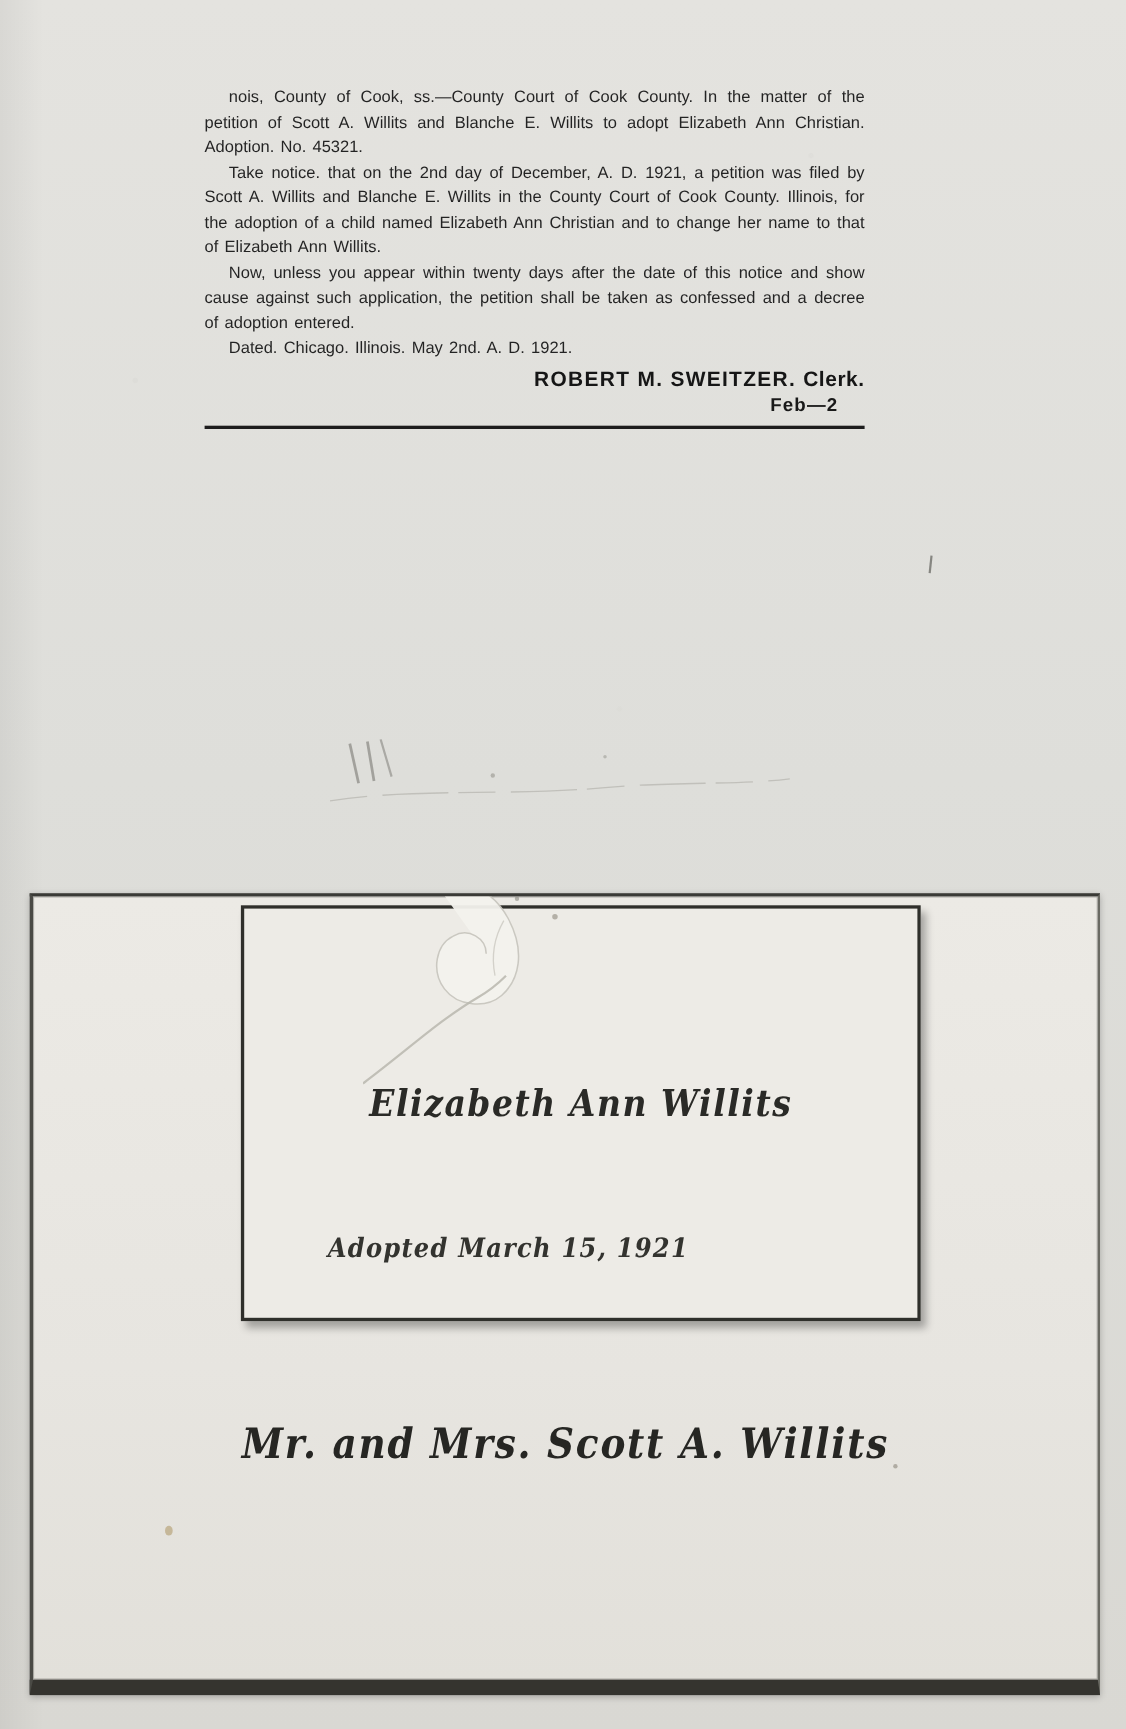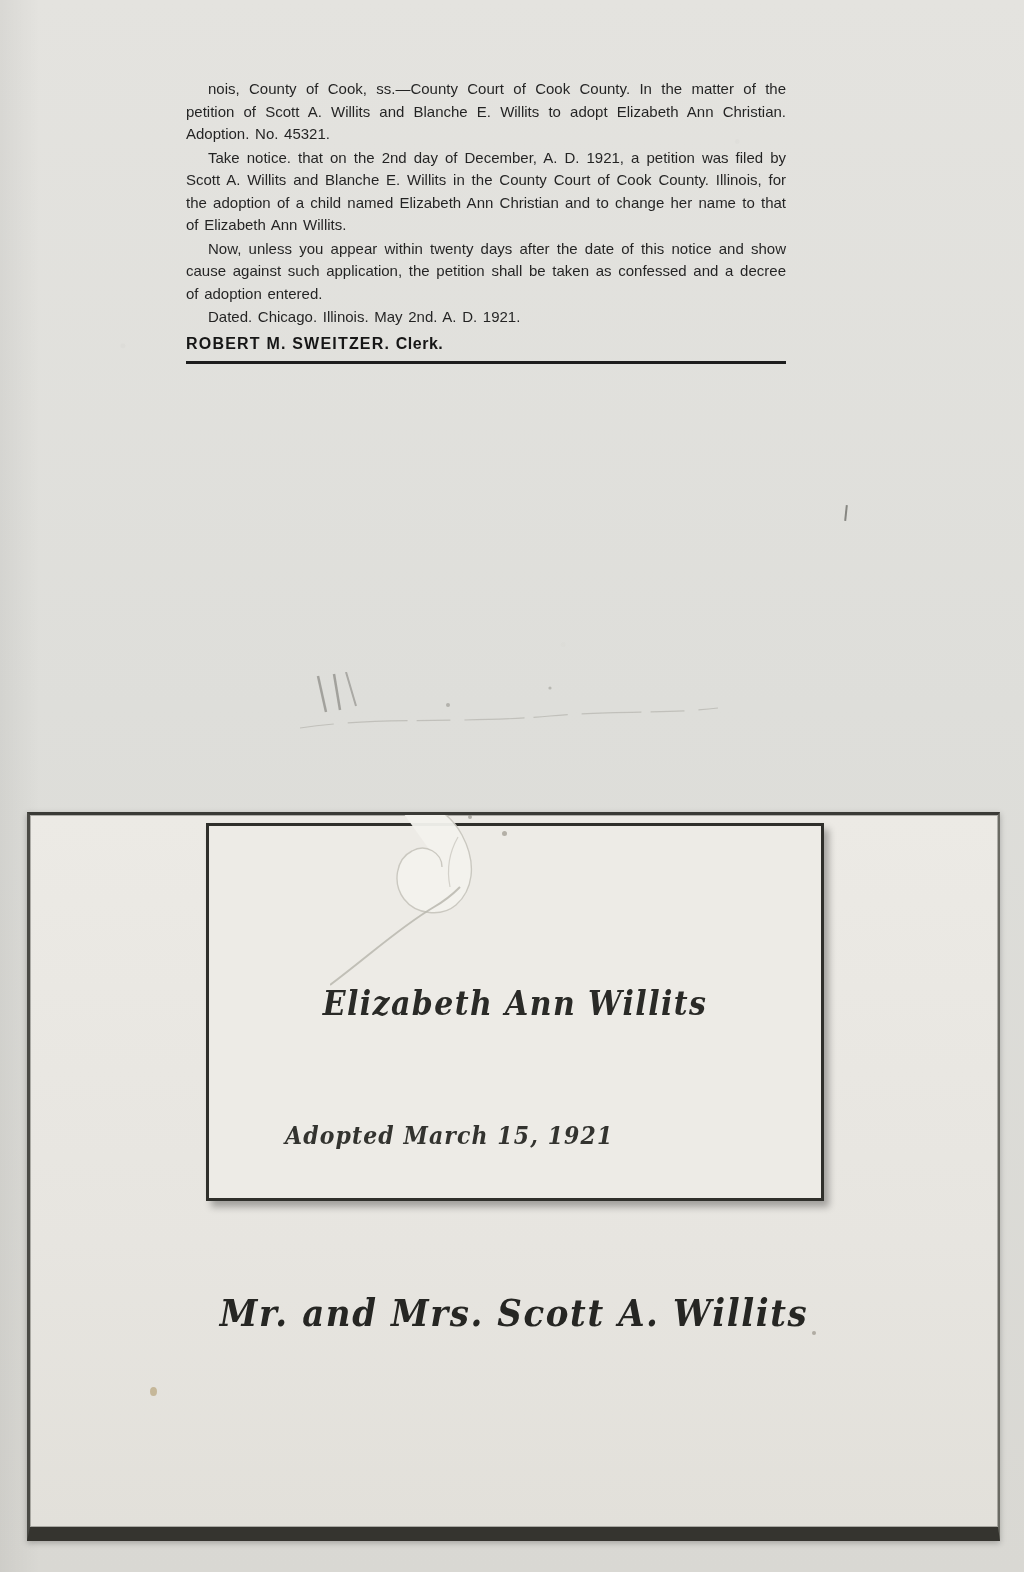--- a/index.html
+++ b/index.html
@@ -60,25 +60,25 @@
     color: #1b1b1b;
     text-align: justify;
     text-align-last: left;
     word-spacing: 1.5px;
     margin: 0 0 1px 0;
     text-indent: 22px;
     filter: contrast(0.92);
   }
   .sign {
     font-family: "Liberation Sans", sans-serif;
-    font-size: 16px;
+    font-size: 19px;
     font-weight: bold;
     letter-spacing: 1.2px;
     color: #161616;
-    text-align: left;
+    text-align: right;
     margin-top: 6px;
     white-space: nowrap;
   }
   .sign .clerk { font-weight: bold; letter-spacing: 0.5px; }
   .dateline {
     font-family: "Liberation Sans", sans-serif;
     font-size: 17px;
     font-weight: bold;
     letter-spacing: 1px;
     color: #191919;
@@ -120,21 +120,21 @@
     border-right: 2px solid #6a6a63;
     border-bottom: 14px solid #35342f;
   }
   .photo-inner {
     position: absolute;
     inset: 0;
     overflow: hidden;
   }
   .card-frame {
     position: absolute;
-    left: 176px;
+    left: 189px;
     top: 8px;
     width: 612px;
     height: 372px;
     background: #edebe6;
     border: 3px solid #2f2f2b;
     box-shadow: 5px 6px 7px rgba(0,0,0,0.30);
   }
   .card-name {
     position: absolute;
     top: 160px;
@@ -209,20 +209,21 @@
 
   <div class="clipping">
     <p class="para">nois, County of Cook, ss.—County Court of Cook County. In the matter of the petition of Scott A. Willits and Blanche E. Willits to adopt Elizabeth Ann Christian. Adoption. No. 45321.</p>
     <p class="para">Take notice. that on the 2nd day of December, A. D. 1921, a petition was filed by Scott A. Willits and Blanche E. Willits in the County Court of Cook County. Illinois, for the adoption of a child named Elizabeth Ann Christian and to change her name to that of Elizabeth Ann Willits.</p>
     <p class="para">Now, unless you appear within twenty days after the date of this notice and show cause against such application, the petition shall be taken as confessed and a decree of adoption entered.</p>
     <p class="para">Dated. Chicago. Illinois. May 2nd. A. D. 1921.</p>
     <div class="sign">
       <span>ROBERT M. SWEITZER.</span>
       <span class="clerk">Clerk.</span>
     </div>
+    <div class="dateline">Feb—2</div>
     <div class="rule"></div>
   </div>
 
   <svg class="scratch" viewBox="0 0 420 90">
     <path d="M18 4 L26 40" stroke="#55544e" stroke-width="2.5" fill="none" opacity="0.8"></path>
     <path d="M34 2 L40 38" stroke="#55544e" stroke-width="2.5" fill="none" opacity="0.8"></path>
     <path d="M46 0 L56 34" stroke="#55544e" stroke-width="2" fill="none" opacity="0.7"></path>
     <path d="M0 56 C80 44, 160 52, 250 44 C320 38, 370 42, 418 36" stroke="#7d7b72" stroke-width="1.2" fill="none" opacity="0.55" stroke-dasharray="34 14 60 9"></path>
     <circle cx="148" cy="33" r="2" fill="#6d6b63" opacity="0.7"></circle>
     <circle cx="250" cy="16" r="1.6" fill="#6d6b63" opacity="0.6"></circle>

